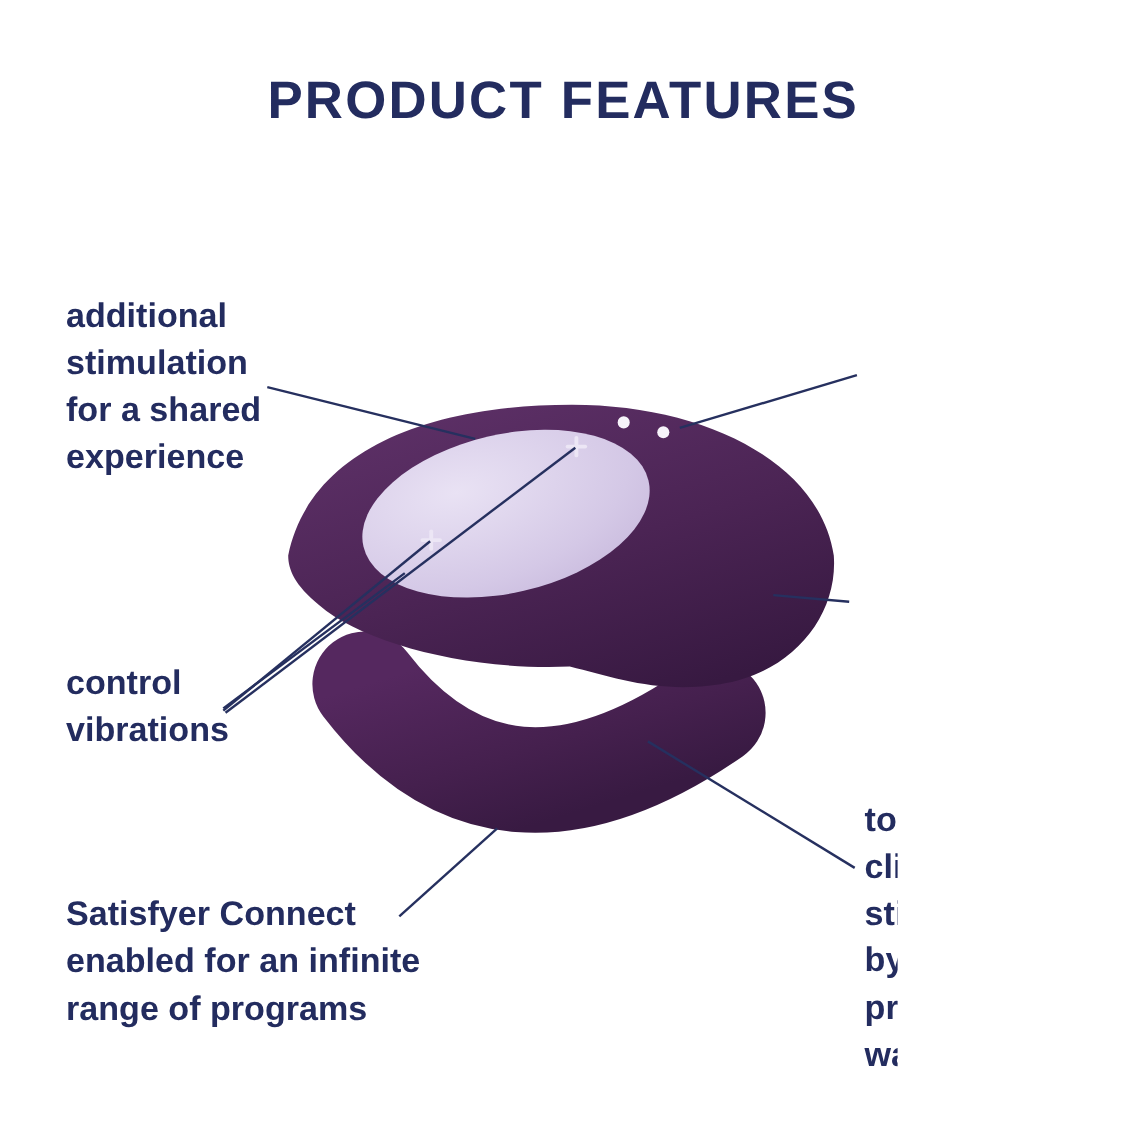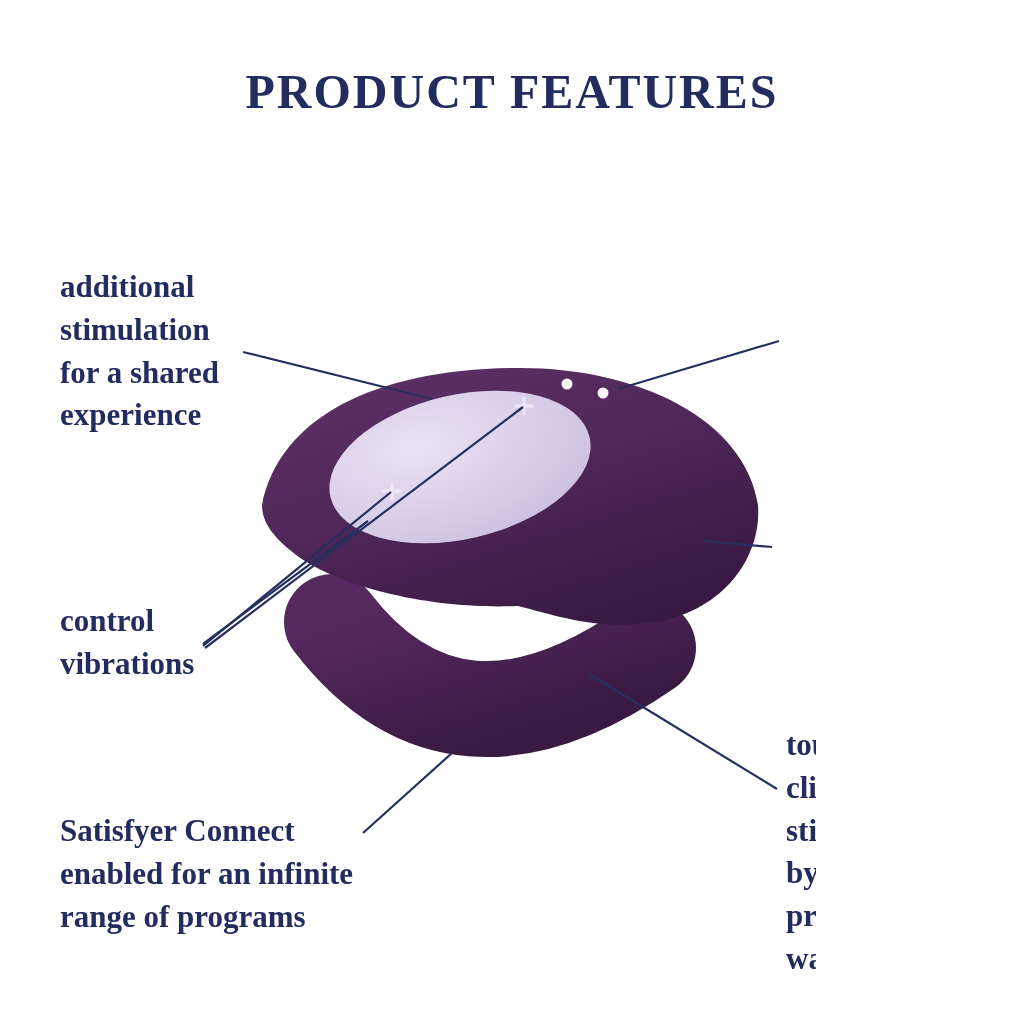--- a/index.html
+++ b/index.html
@@ -6,21 +6,21 @@
     --navy:#232c5f;
     --purple:#4b2454;
     --lilac:#cfc1e2;
   }
   html,body{margin:0;padding:0;background:#ffffff;}
   .stage{
     position:relative;
     width:816px;height:1024px;
     background:#ffffff;
     overflow:hidden;
-    font-family:Liberation Serif, serif;
+    font-family:Liberation Sans, sans-serif;
   }
   .title{
     position:absolute;
     left:0;top:64px;width:1024px;
     margin:0;
     text-align:center;
     font-size:48px;
     font-weight:bold;
     letter-spacing:2px;
     color:var(--navy);

